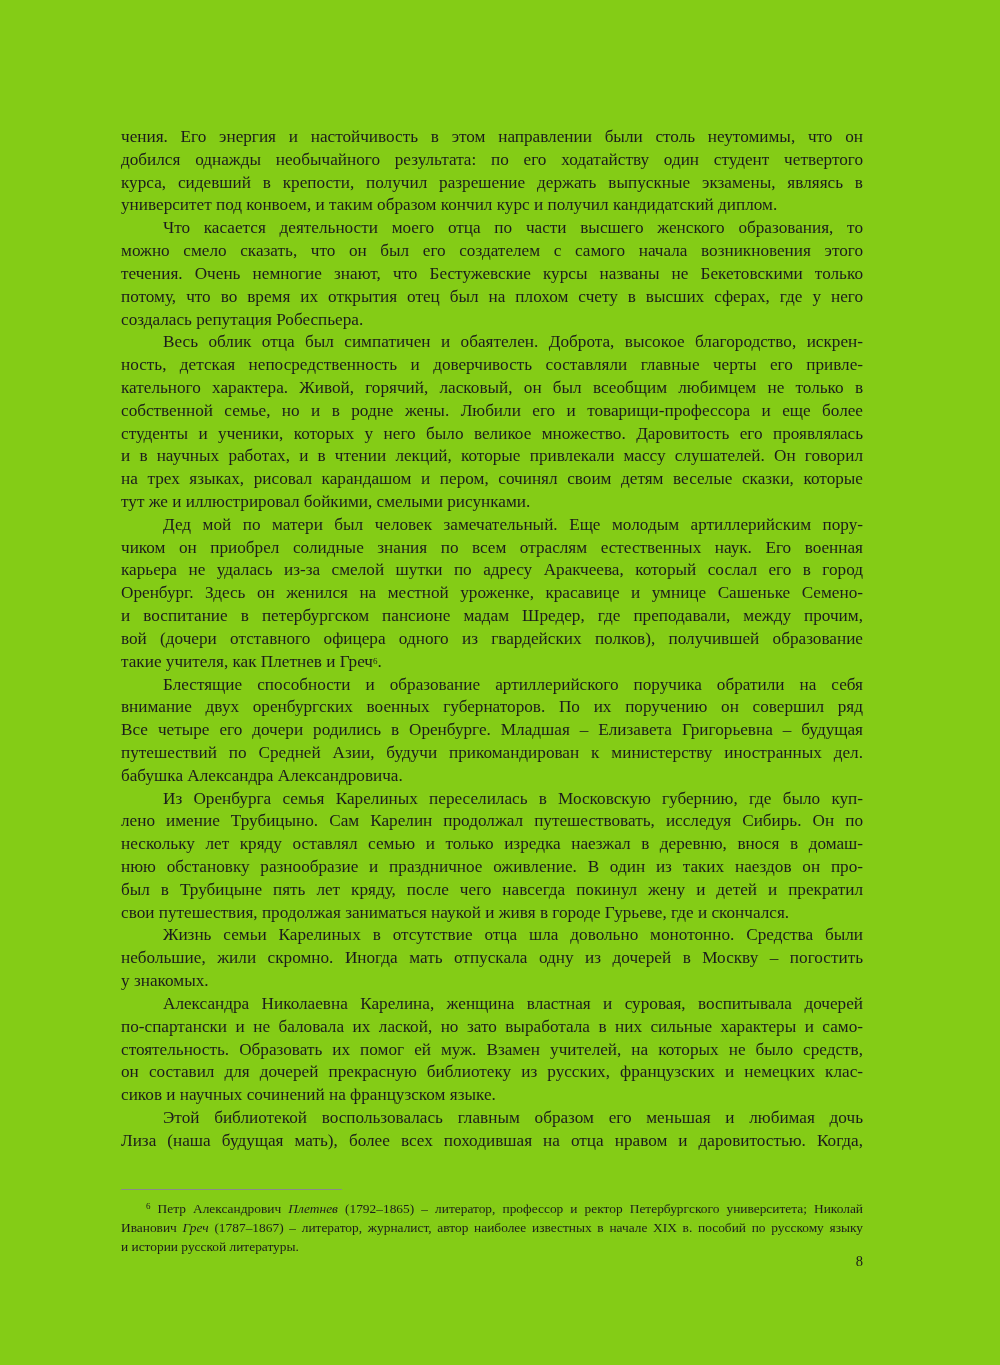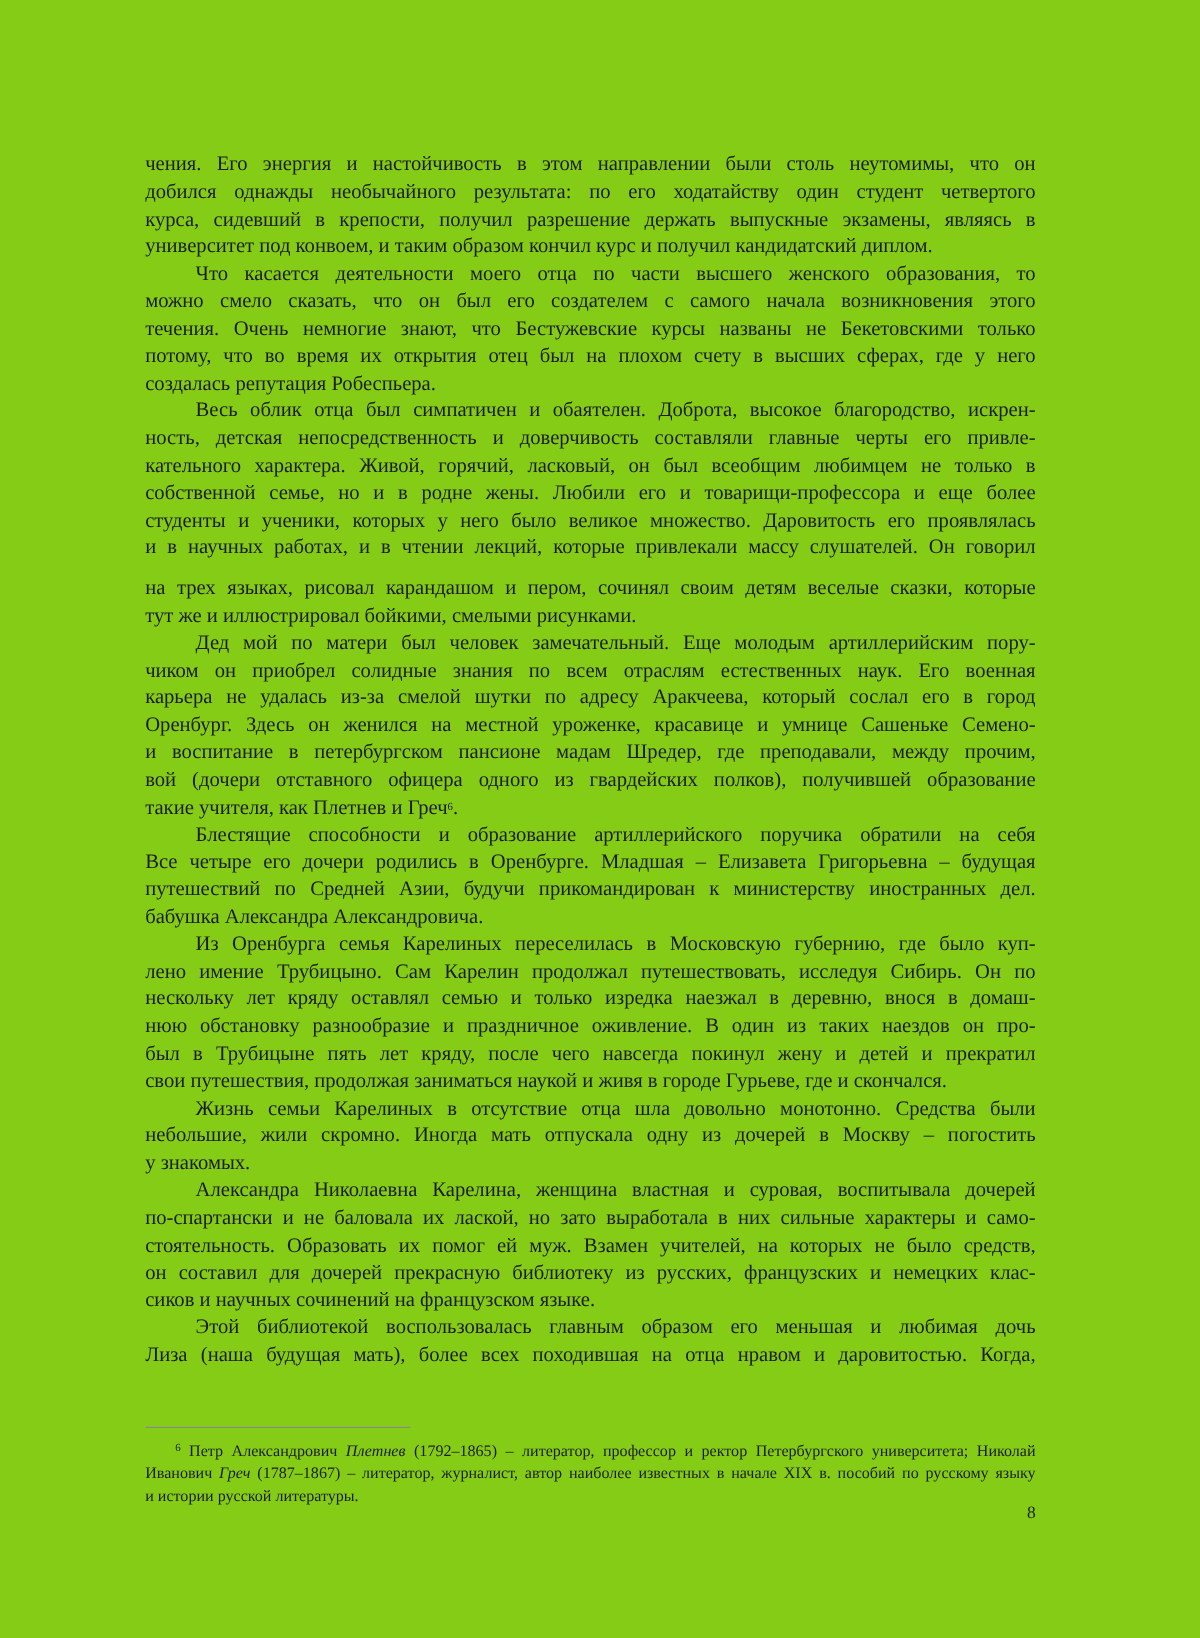--- a/index.html
+++ b/index.html
@@ -107,36 +107,37 @@
       <span class="line last">создалась репутация Робеспьера.</span>
     </p>
 
     <p class="para">
       <span class="line indent" style="white-space: normal; overflow: hidden;">Весь облик отца был симпатичен и обаятелен. Доброта, высокое благородство, искрен-</span>
       <span class="line" style="white-space: normal; overflow: hidden;">ность, детская непосредственность и доверчивость составляли главные черты его привле-</span>
       <span class="line" style="white-space: normal; overflow: hidden;">кательного характера. Живой, горячий, ласковый, он был всеобщим любимцем не только в</span>
       <span class="line" style="white-space: normal; overflow: hidden;">собственной семье, но и в родне жены. Любили его и товарищи-профессора и еще более</span>
       <span class="line" style="white-space: normal; overflow: hidden;">студенты и ученики, которых у него было великое множество. Даровитость его проявлялась</span>
       <span class="line" style="white-space: normal; overflow: hidden;">и в научных работах, и в чтении лекций, которые привлекали массу слушателей. Он говорил</span>
-      <span class="line" style="white-space: normal; overflow: hidden; margin-top: 11px;">на трех языках, рисовал карандашом и пером, сочинял своим детям веселые сказки, которые</span>
+      <span class="line" style="white-space: normal; overflow: hidden;">на трех языках, рисовал карандашом и пером, сочинял своим детям веселые сказки, которые</span>
       <span class="line last">тут же и иллюстрировал бойкими, смелыми рисунками.</span>
     </p>
 
     <p class="para">
       <span class="line indent" style="white-space: normal; overflow: hidden;">Дед мой по матери был человек замечательный. Еще молодым артиллерийским пору-</span>
       <span class="line" style="white-space: normal; overflow: hidden;">чиком он приобрел солидные знания по всем отраслям естественных наук. Его военная</span>
       <span class="line" style="white-space: normal; overflow: hidden;">карьера не удалась из-за смелой шутки по адресу Аракчеева, который сослал его в город</span>
       <span class="line" style="white-space: normal; overflow: hidden;">Оренбург. Здесь он женился на местной уроженке, красавице и умнице Сашеньке Семено-</span>
       <span class="line" style="white-space: normal; overflow: hidden;">и воспитание в петербургском пансионе мадам Шредер, где преподавали, между прочим,</span>
       <span class="line" style="white-space: normal; overflow: hidden;">вой (дочери отставного офицера одного из гвардейских полков), получившей образование</span>
       <span class="line last"><span>такие учителя, как Плетнев и Греч</span><sup class="fn">6</sup><span>.</span></span>
     </p>
 
     <p class="para">
       <span class="line indent" style="white-space: normal; overflow: hidden;">Блестящие способности и образование артиллерийского поручика обратили на себя</span>
+      <span class="line" style="white-space: normal; overflow: hidden;">внимание двух оренбургских военных губернаторов. По их поручению он совершил ряд</span>
       <span class="line" style="white-space: normal; overflow: hidden;">Все четыре его дочери родились в Оренбурге. Младшая – Елизавета Григорьевна – будущая</span>
       <span class="line" style="white-space: normal; overflow: hidden;">путешествий по Средней Азии, будучи прикомандирован к министерству иностранных дел.</span>
       <span class="line last">бабушка Александра Александровича.</span>
     </p>
 
     <p class="para">
       <span class="line indent" style="white-space: normal; overflow: hidden;">Из Оренбурга семья Карелиных переселилась в Московскую губернию, где было куп-</span>
       <span class="line" style="white-space: normal; overflow: hidden;">лено имение Трубицыно. Сам Карелин продолжал путешествовать, исследуя Сибирь. Он по</span>
       <span class="line" style="white-space: normal; overflow: hidden;">нескольку лет кряду оставлял семью и только изредка наезжал в деревню, внося в домаш-</span>
       <span class="line" style="white-space: normal; overflow: hidden;">нюю обстановку разнообразие и праздничное оживление. В один из таких наездов он про-</span>

